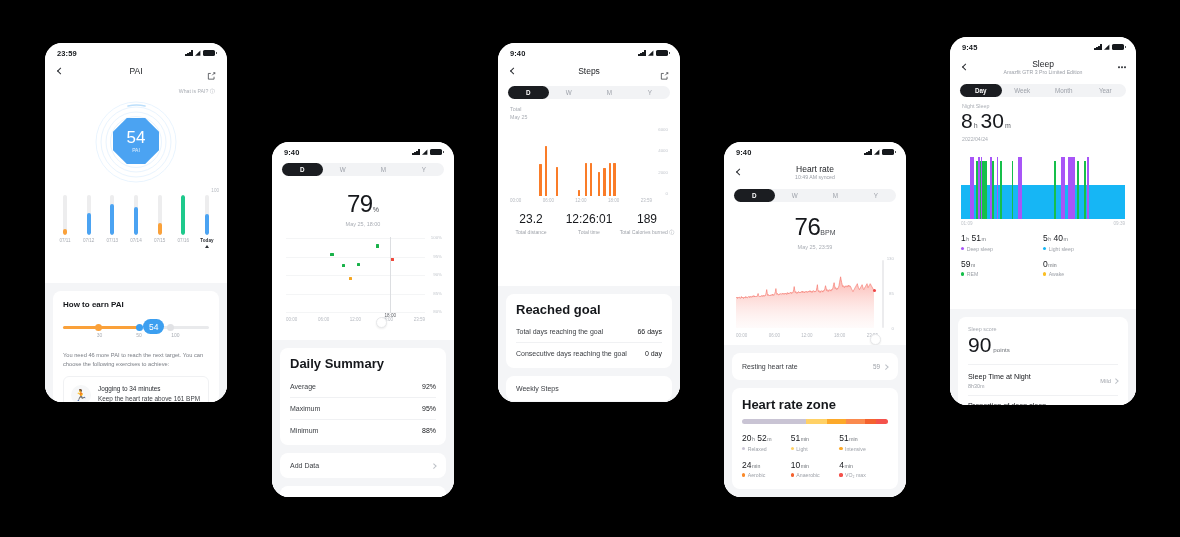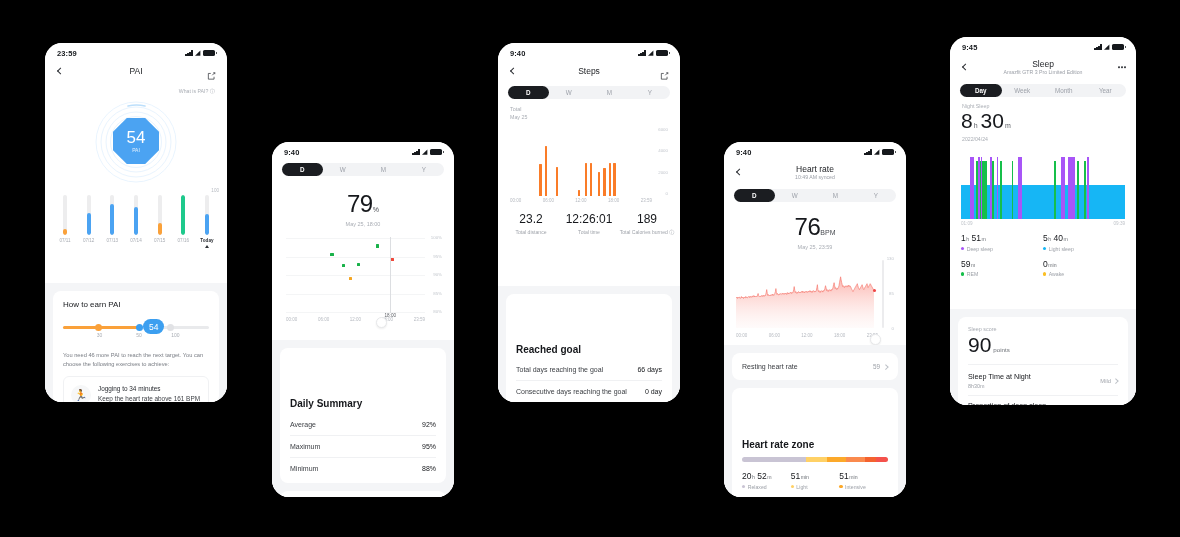--- a/index.html
+++ b/index.html
@@ -135,21 +135,21 @@
     width: 16px; text-align: center; font-size: 4.6px; color: #a9adb4;
     position: relative;
   }
   .pai-xlabels > div.today { color: #2e3136; font-weight: bold; }
   .pai-caret {
     position: absolute; left: 50%; transform: translateX(-50%);
     bottom: -5px; width: 0; height: 0;
     border-left: 2.6px solid transparent; border-right: 2.6px solid transparent;
     border-bottom: 3px solid #2e3136;
   }
-  .earn-title { font-size: 8px; color: #16181c; font-weight: normal; }
+  .earn-title { font-size: 8px; color: #16181c; font-weight: bold; }
   .slider-wrap { position: relative; height: 22px; margin-top: 11px; }
   .slider-rail {
     position: absolute; top: 6px; left: 0; right: 0; height: 3px;
     background: #e9eaec; border-radius: 2px;
   }
   .slider-fill {
     position: absolute; top: 6px; left: 0; height: 3px;
     background: #faa13a; border-radius: 2px;
   }
   .slider-dot {
@@ -195,21 +195,21 @@
   .xaxis {
     display: flex; justify-content: space-between; margin: 2px 12px 0 14px;
     padding-right: 17px;
   }
   .xaxis span { font-size: 4.5px; color: #b6bac1; }
   .thumb-wrap { position: relative; height: 0; }
   .thumb {
     position: absolute; width: 11px; height: 11px; border-radius: 50%;
     background: #fff; border: 1px solid #e7e8ea; box-shadow: 0 1px 2px rgba(0,0,0,.07);
   }
-  .sec-title { font-size: 10px; color: #16181c; font-weight: bold; margin-top: 42px; }
+  .sec-title { font-size: 13px; color: #16181c; font-weight: bold; }
 
   
   #p3 { left: 498px; top: 43px; width: 182px; height: 359px; }
   .st-total { font-size: 5.4px; color: #a9adb4; padding: 7px 0 0 12px; }
   .st-big { padding-left: 11px; display: flex; align-items: baseline; }
   .st-big .n { font-size: 25px; font-weight: 300; color: #16181c; letter-spacing: -.6px; }
   .st-big .u { font-size: 7px; color: #5c5f65; margin-left: 3px; }
   .st-date { font-size: 5.3px; color: #a9adb4; padding: 2px 0 0 12px; }
   .bars-plot { position: relative; margin: 8px 12px 0 12px; height: 68px; }
   .bars-plot .yl { position: absolute; right: 0; font-size: 4.4px; color: #c3c7cd; transform: translateY(-3px); }

